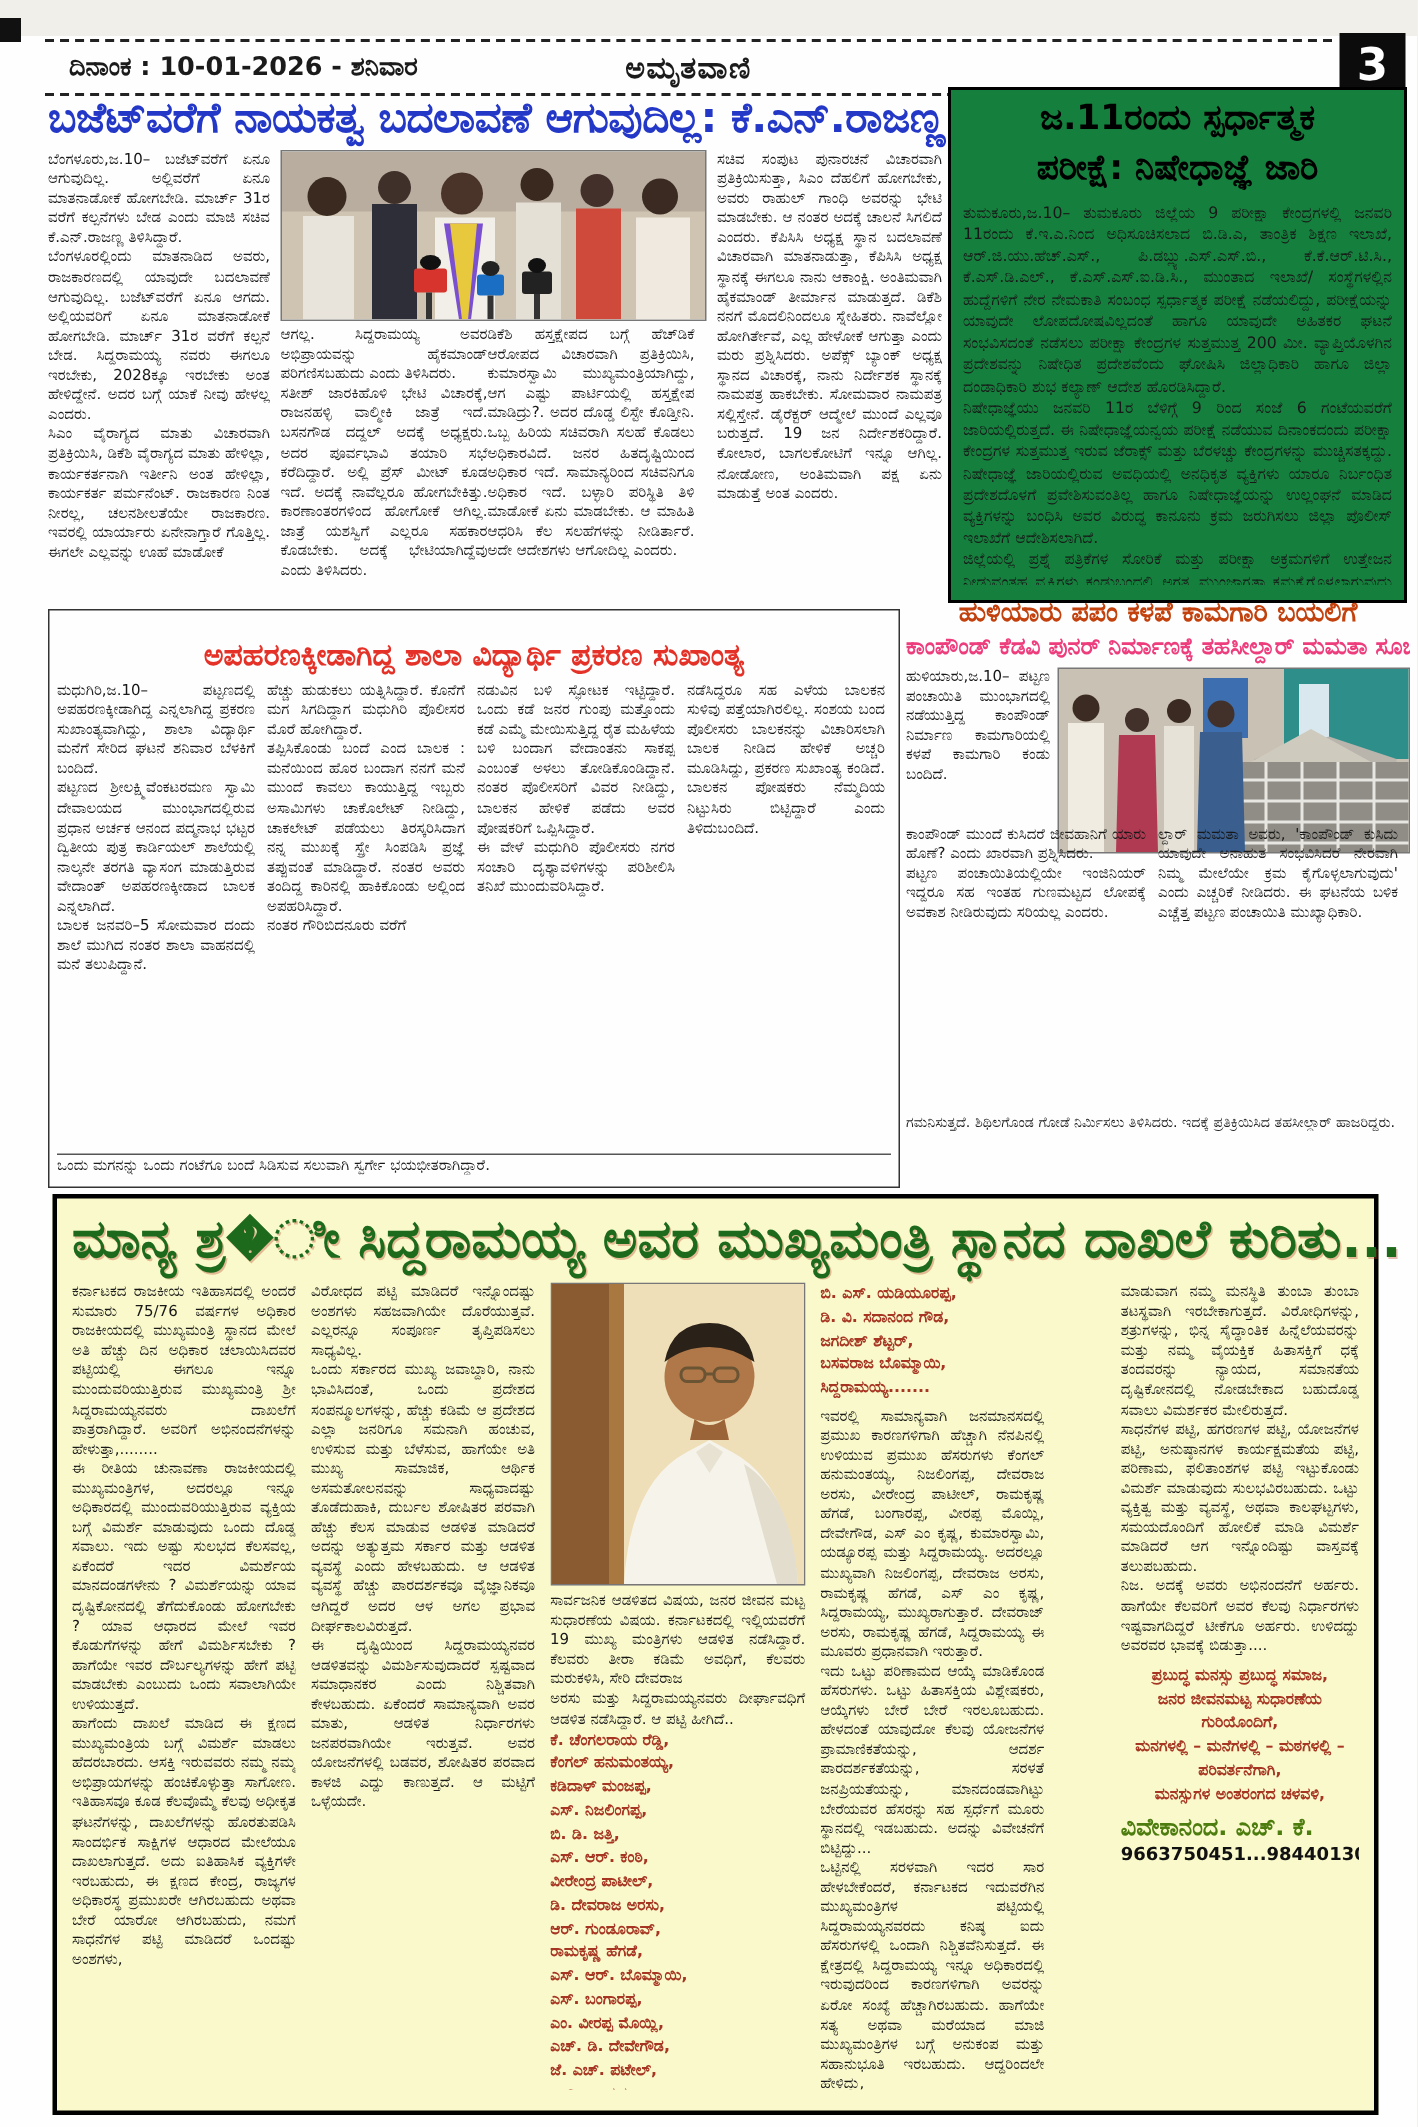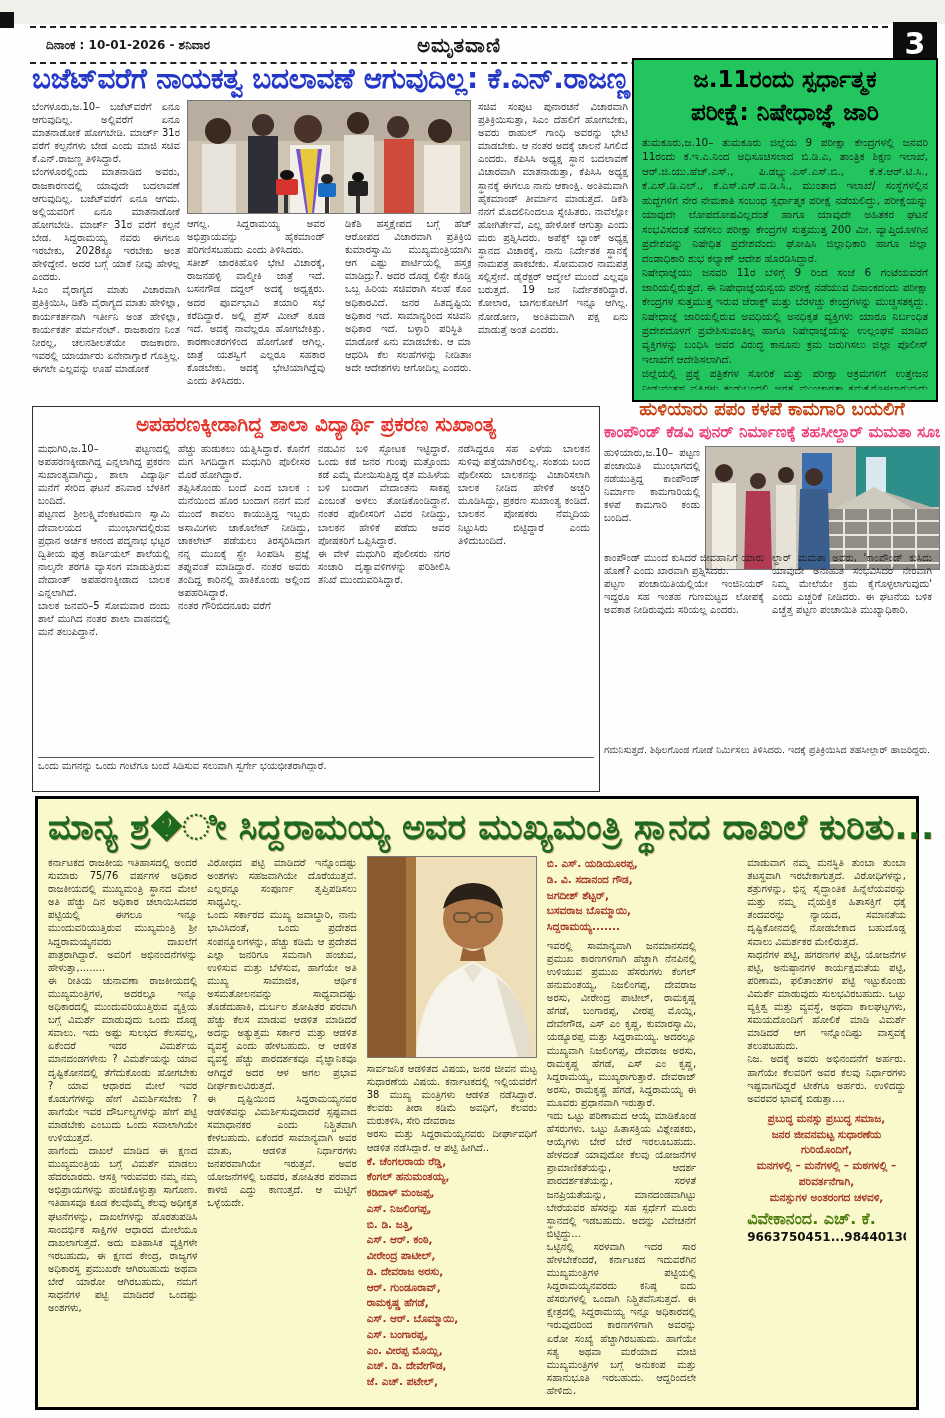--- a/index.html
+++ b/index.html
@@ -5,47 +5,47 @@
   html,body{margin:0;padding:0;background:#e9e7e2;}
   .page{position:relative;width:945px;height:1418px;background:#fefefe;overflow:hidden;
         font-family:"DejaVu Sans","Liberation Sans",sans-serif;color:#1b1b1b;}
   .topscan{position:absolute;left:0;top:0;width:945px;height:24px;background:#f1efe9;}
   .edge-mark{position:absolute;left:0;top:12px;width:14px;height:16px;background:#111;}
 
   
   .header{position:absolute;left:30px;top:26px;width:858px;height:34px;
           border-top:2px dashed #222;border-bottom:2px dashed #222;
           display:flex;align-items:center;}
-  .dateline{font-size:12px;font-weight:bold;padding-left:16px;white-space:nowrap;}
+  .dateline{font-size:17px;font-weight:bold;padding-left:16px;white-space:nowrap;}
   .masthead{position:absolute;left:0;right:0;text-align:center;font-size:20px;font-weight:bold;letter-spacing:1px;}
   .pagenum{position:absolute;left:893px;top:22px;width:44px;height:42px;background:#0c0c0c;
            color:#fff;font-size:30px;font-weight:bold;display:flex;align-items:center;justify-content:center;}
 
   
   .bodytext{font-size:10px;line-height:1.31;text-align:justify;white-space:pre-line;
             overflow:hidden;color:#181818;}
   .col{flex:0 0 auto;overflow:hidden;}
 
   
   .lead{position:absolute;left:32px;top:62px;width:596px;height:342px;}
   .lead-headline{font-size:28px;font-weight:bold;color:#2438c8;text-align:center;
                  white-space:nowrap;letter-spacing:-0.3px;margin-bottom:4px;}
   .lead-mid{width:284px;display:flex;flex-direction:column;}
-  .lead-midcols{display:flex;gap:20px;flex:1;margin-top:3px;overflow:hidden;}
+  .lead-midcols{display:flex;gap:0;flex:1;margin-top:3px;overflow:hidden;}
   .photo-frame{border:1px solid #777;overflow:hidden;}
 
   
   .exam{position:absolute;left:632px;top:58px;width:306px;height:344px;
-        border:2px solid #000;box-sizing:border-box;padding:3px 8px;background:#22c55e;}
+        border:2px solid #000;box-sizing:border-box;padding:3px 8px;background:#15803d;}
   .exam-headline{font-size:23px;font-weight:bold;text-align:center;line-height:1.45;color:#000;}
   .exam-body{margin-top:5px;font-size:10.5px;line-height:1.38;height:255px;}
 
   
   .kidnap{position:absolute;left:32px;top:406px;width:568px;height:386px;
-          border:1px solid #333;box-sizing:border-box;padding:3px 5px;}
+          border:1px solid #333;box-sizing:border-box;padding:15px 5px;}
   .kidnap-headline{font-size:20px;font-weight:bold;color:#e53228;text-align:center;
                    white-space:nowrap;margin:2px 0 6px 0;}
   .kidnap-cols{display:flex;gap:8px;height:312px;}
   .kidnap-last{border-top:1px solid #555;margin-top:3px;padding-top:2px;font-size:10px;
                white-space:nowrap;overflow:hidden;}
 
   
   .huliyar{position:absolute;left:604px;top:398px;width:336px;height:394px;overflow:hidden;}
   .hul-head1{font-size:18px;font-weight:bold;color:#c2410c;text-align:center;white-space:nowrap;}
   .hul-head2{font-size:15.5px;font-weight:bold;color:#ee3d7d;text-align:center;white-space:nowrap;margin-top:3px;}
@@ -215,21 +215,21 @@
             <path d="M75 52 Q80 26 105 26 Q130 26 135 52 Q120 42 105 42 Q88 42 75 52 Z" fill="#2a2118"></path>
             <rect x="86" y="56" width="16" height="9" rx="4" fill="none" stroke="#6a5434" stroke-width="2"></rect>
             <rect x="108" y="56" width="16" height="9" rx="4" fill="none" stroke="#6a5434" stroke-width="2"></rect>
             <line x1="102" y1="60" x2="108" y2="60" stroke="#6a5434" stroke-width="2"></line>
             <path d="M95 90 Q105 98 115 90 L118 104 L92 104 Z" fill="#9a6438"></path>
             <path d="M48 200 Q52 132 90 112 L105 104 L120 112 Q158 132 164 200 Z" fill="#f6f3ea"></path>
             <path d="M96 112 L105 126 L114 112 L105 106 Z" fill="#e8e2d2"></path>
             <path d="M128 120 L150 200 L164 200 Q160 140 128 120 Z" fill="#e2ddcc"></path>
           </svg>
         </div>
-        <div class="bodytext" style="margin-top:4px;">ಸಾರ್ವಜನಿಕ ಆಡಳಿತದ ವಿಷಯ, ಜನರ ಜೀವನ ಮಟ್ಟ ಸುಧಾರಣೆಯ ವಿಷಯ. ಕರ್ನಾಟಕದಲ್ಲಿ ಇಲ್ಲಿಯವರೆಗೆ 38 ಮುಖ್ಯ ಮಂತ್ರಿಗಳು ಆಡಳಿತ ನಡೆಸಿದ್ದಾರೆ. ಕೆಲವರು ತೀರಾ ಕಡಿಮೆ ಅವಧಿಗೆ, ಕೆಲವರು ಮರುಕಳಿಸಿ, ಸೇರಿ ದೇವರಾಜ</div>
+        <div class="bodytext" style="margin-top:4px;">ಸಾರ್ವಜನಿಕ ಆಡಳಿತದ ವಿಷಯ, ಜನರ ಜೀವನ ಮಟ್ಟ ಸುಧಾರಣೆಯ ವಿಷಯ. ಕರ್ನಾಟಕದಲ್ಲಿ ಇಲ್ಲಿಯವರೆಗೆ 19 ಮುಖ್ಯ ಮಂತ್ರಿಗಳು ಆಡಳಿತ ನಡೆಸಿದ್ದಾರೆ. ಕೆಲವರು ತೀರಾ ಕಡಿಮೆ ಅವಧಿಗೆ, ಕೆಲವರು ಮರುಕಳಿಸಿ, ಸೇರಿ ದೇವರಾಜ</div>
         <div class="bodytext">ಅರಸು ಮತ್ತು ಸಿದ್ದರಾಮಯ್ಯನವರು ದೀರ್ಘಾವಧಿಗೆ ಆಡಳಿತ ನಡೆಸಿದ್ದಾರೆ. ಆ ಪಟ್ಟಿ ಹೀಗಿದೆ..</div>
         <div class="names">ಕೆ. ಚೆಂಗಲರಾಯ ರೆಡ್ಡಿ,
 ಕೆಂಗಲ್ ಹನುಮಂತಯ್ಯ,
 ಕಡಿದಾಳ್ ಮಂಜಪ್ಪ,
 ಎಸ್. ನಿಜಲಿಂಗಪ್ಪ,
 ಬಿ. ಡಿ. ಜತ್ತಿ,
 ಎಸ್. ಆರ್. ಕಂಠಿ,
 ವೀರೇಂದ್ರ ಪಾಟೀಲ್,
 ಡಿ. ದೇವರಾಜ ಅರಸು,
 ಆರ್. ಗುಂಡೂರಾವ್,

